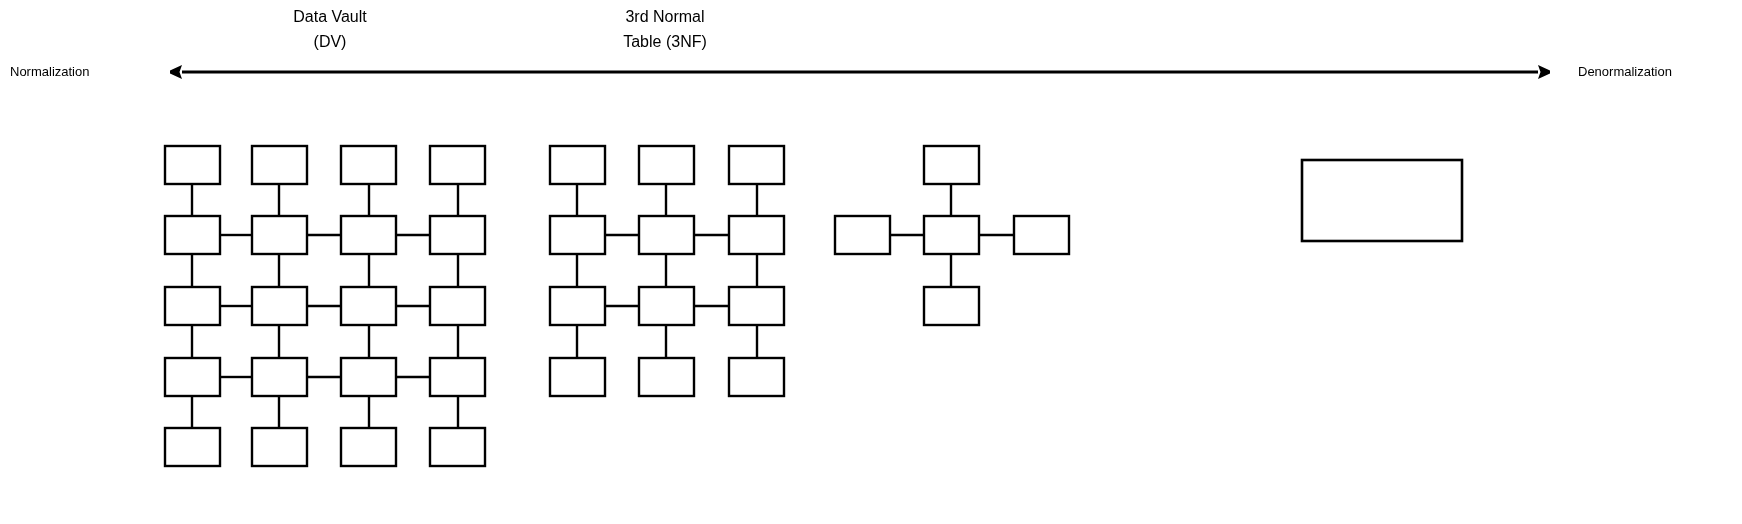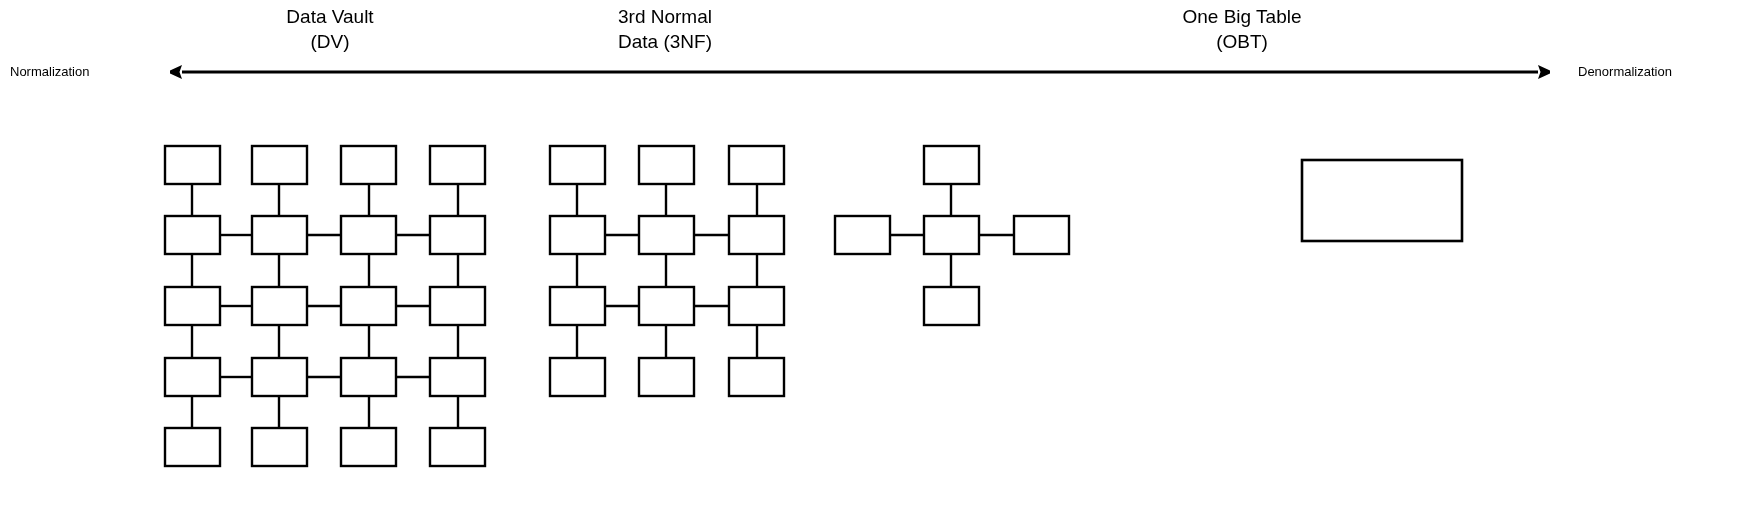--- a/index.html
+++ b/index.html
@@ -36,21 +36,21 @@
     left: 170px;
     top: 56px;
     width: 1380px;
     height: 32px;
   }
 
   
   .column-caption {
     position: absolute;
     top: 4px;
-    font-size: 19px;
+    font-size: 16px;
     line-height: 25px;
     text-align: center;
     color: #000;
     white-space: pre-line;
   }
   .cap-dv   { left: 205px;  width: 250px; }
   .cap-3nf  { left: 540px;  width: 250px; }
   .cap-dim  { left: 825px;  width: 250px; }
   .cap-obt  { left: 1117px; width: 250px; }
 
@@ -99,25 +99,23 @@
         <path d="M1,0 L16,7 L1,14 L3.5,7 Z" fill="#000000"></path>
       </marker>
     </defs>
     <line x1="12" y1="16" x2="1368" y2="16" stroke="#000000" stroke-width="3" marker-start="url(#ah-left)" marker-end="url(#ah-right)"></line>
   </svg>
 
   <div class="column-caption cap-dv">Data Vault
 (DV)</div>
 
   <div class="column-caption cap-3nf">3rd Normal
-Data (3NF)</div>
-
-
-  <div class="column-caption cap-obt">One Big Table
-(OBT)</div>
+Table (3NF)</div>
+
+
 
   <div class="group" id="group-dv">
     <svg width="360" height="400" viewBox="0 0 360 400">
 
       <g>
         <line class="link-line" x1="42" y1="48" x2="42" y2="80"></line>
         <line class="link-line" x1="129" y1="48" x2="129" y2="80"></line>
         <line class="link-line" x1="219" y1="48" x2="219" y2="80"></line>
         <line class="link-line" x1="308" y1="48" x2="308" y2="80"></line>
 

